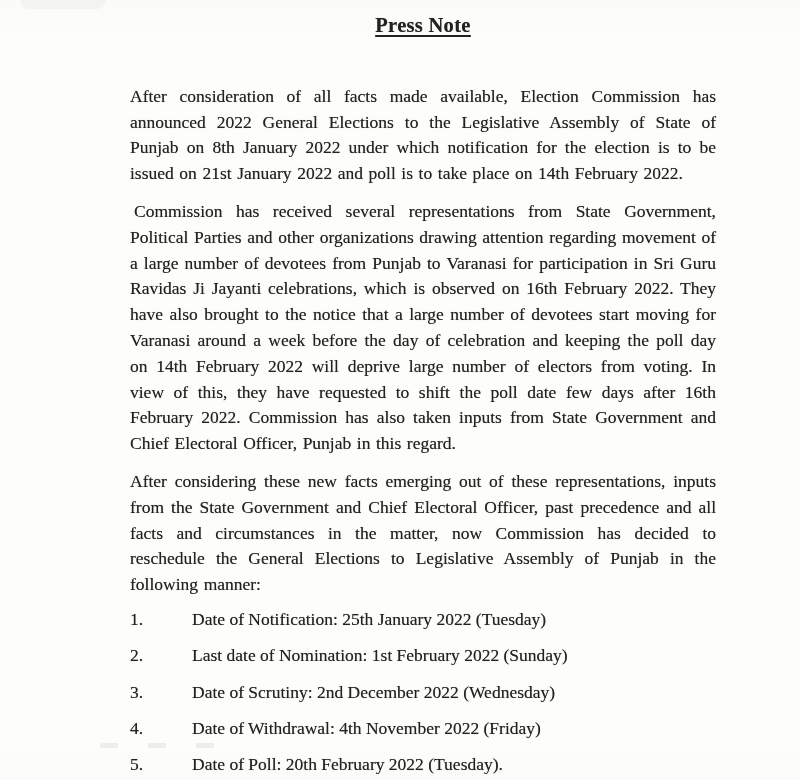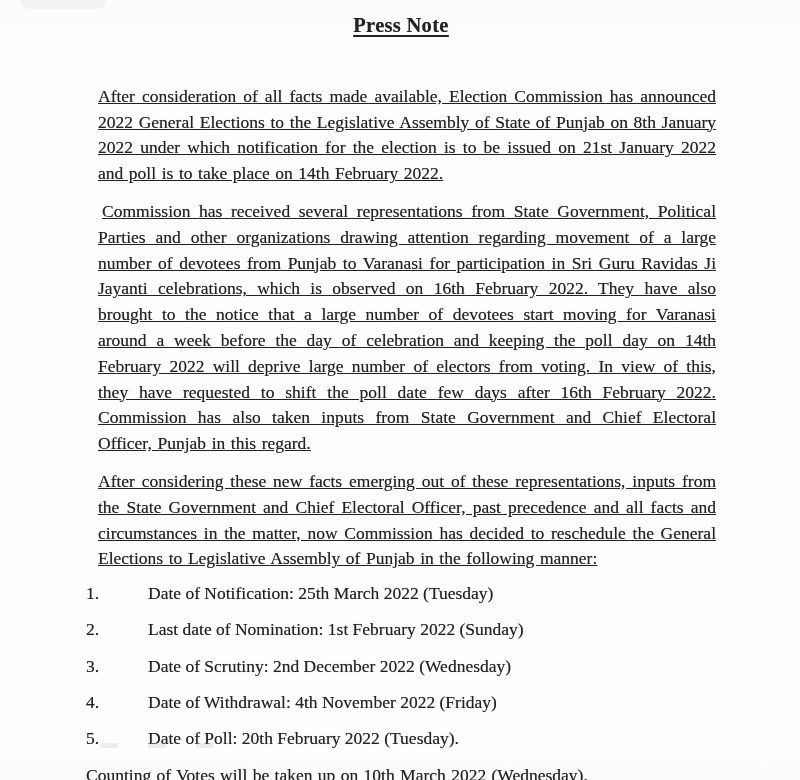--- a/index.html
+++ b/index.html
@@ -9,20 +9,21 @@
     height: 780px;
     background: #ffffff;
     font-family: "Liberation Serif", "DejaVu Serif", serif;
     overflow: hidden;
   }
   .page {
     position: relative;
     width: 800px;
     height: 780px;
     background: linear-gradient(180deg, #fbfbfa 0%, #fdfdfc 6%, #fdfdfc 96%, #fbfbfa 100%);
+    padding-left: 44px;
   }
   
   .scan-smudge-top {
     position: absolute;
     left: 20px; top: 0;
     width: 86px; height: 9px;
     background: #f3f3f1;
     border-radius: 0 0 10px 10px;
   }
   .scan-smudge-bottom {
@@ -46,24 +47,23 @@
     text-align: center;
     font-weight: bold;
     font-size: 20.5px;
     letter-spacing: 0.3px;
     text-decoration: underline;
     text-underline-offset: 3px;
     text-decoration-thickness: 1.8px;
     margin: 0 0 45px 0;
   }
   .para {
-    margin: 0 0 12px 12px;
+    margin: 0 0 12px 0;
     text-align: justify;
     word-spacing: 1.2px;
-    text-decoration: underline;
   }
   .para.indent-slight { text-indent: 4px; }
   .para.last-body { margin-bottom: 9px; }
   .schedule { margin: 0; }
   .schedule-item {
     display: flex;
     margin: 0 0 10.5px 0;
   }
   .schedule-item .num {
     flex: 0 0 62px;
@@ -91,21 +91,21 @@
     <p class="para">After consideration of all facts made available, Election Commission has announced 2022 General Elections to the Legislative Assembly of State of Punjab on 8th January 2022 under which notification for the election is to be issued on 21st January 2022 and poll is to take place on 14th February 2022.</p>
 
     <p class="para indent-slight">Commission has received several representations from State Government, Political Parties and other organizations drawing attention regarding movement of a large number of devotees from Punjab to Varanasi for participation in Sri Guru Ravidas Ji Jayanti celebrations, which is observed on 16th February 2022. They have also brought to the notice that a large number of devotees start moving for Varanasi around a week before the day of celebration and keeping the poll day on 14th February 2022 will deprive large number of electors from voting. In view of this, they have requested to shift the poll date few days after 16th February 2022.  Commission has also taken inputs from State Government and Chief Electoral Officer, Punjab in this regard.</p>
 
     <p class="para last-body">After considering these new facts emerging out of these representations, inputs from the State Government and Chief Electoral Officer, past precedence and all facts and circumstances in the matter, now Commission has decided to reschedule the General Elections to Legislative Assembly of Punjab in the following manner:</p>
 
     <div class="schedule">
 
       <div class="schedule-item">
         <span class="num">1.</span>
-        <span class="itm-text">Date of Notification: 25th March 2022 (Tuesday)</span>
+        <span class="itm-text">Date of Notification: 25th January 2022 (Tuesday)</span>
       </div>
 
       <div class="schedule-item">
         <span class="num">2.</span>
         <span class="itm-text">Last date of Nomination: 1st February 2022 (Sunday)</span>
       </div>
 
       <div class="schedule-item">
         <span class="num">3.</span>
         <span class="itm-text">Date of Scrutiny: 2nd December 2022 (Wednesday)</span>

